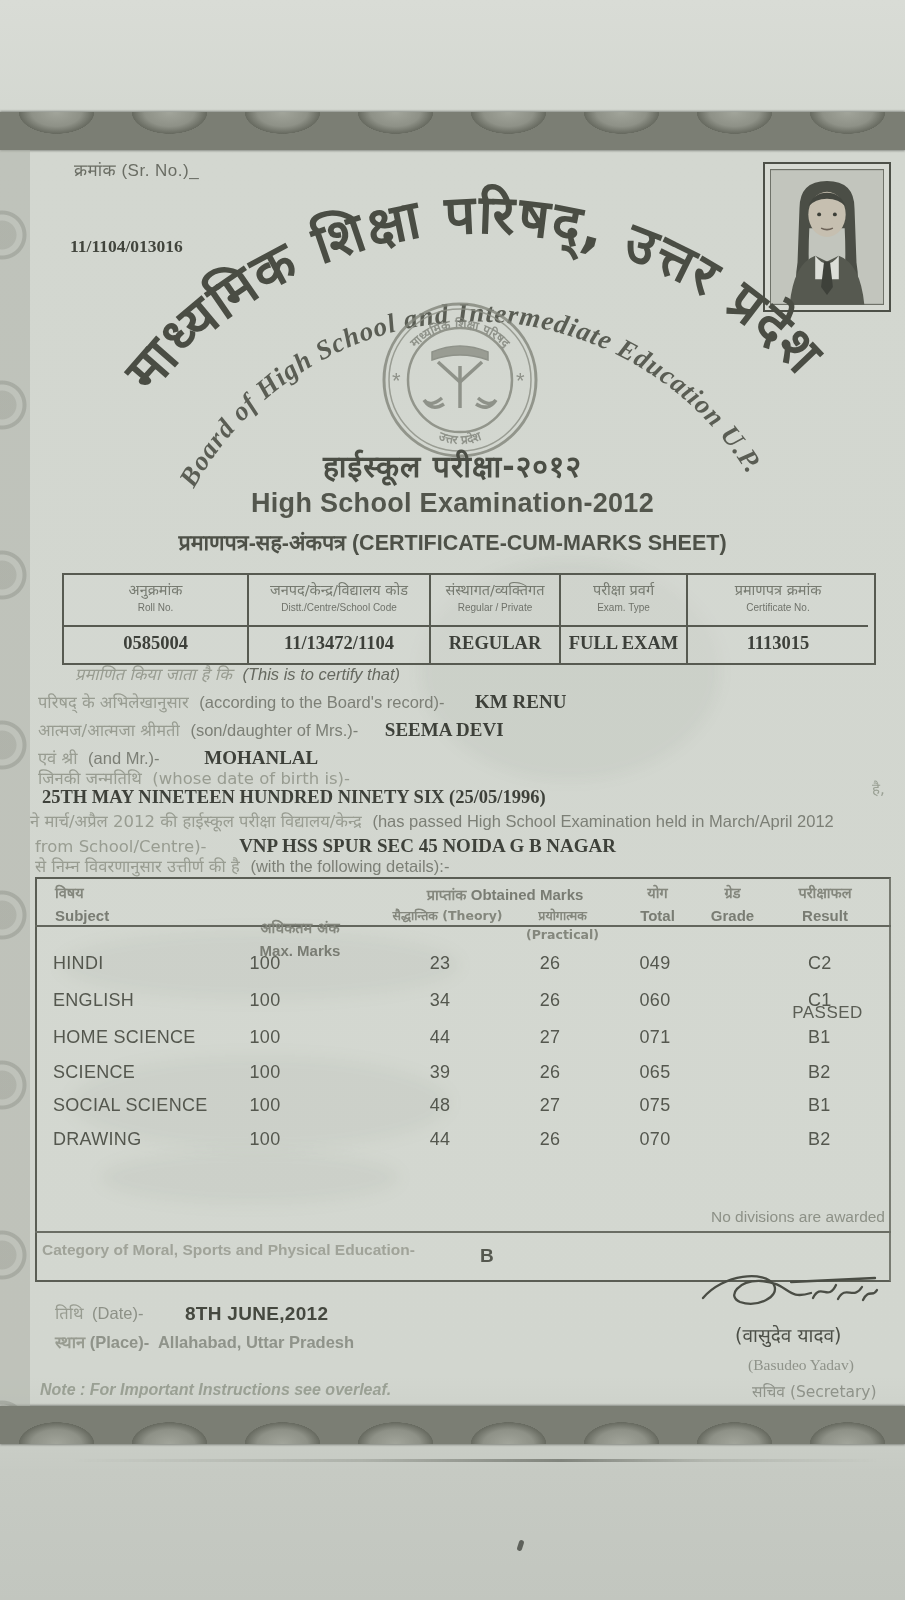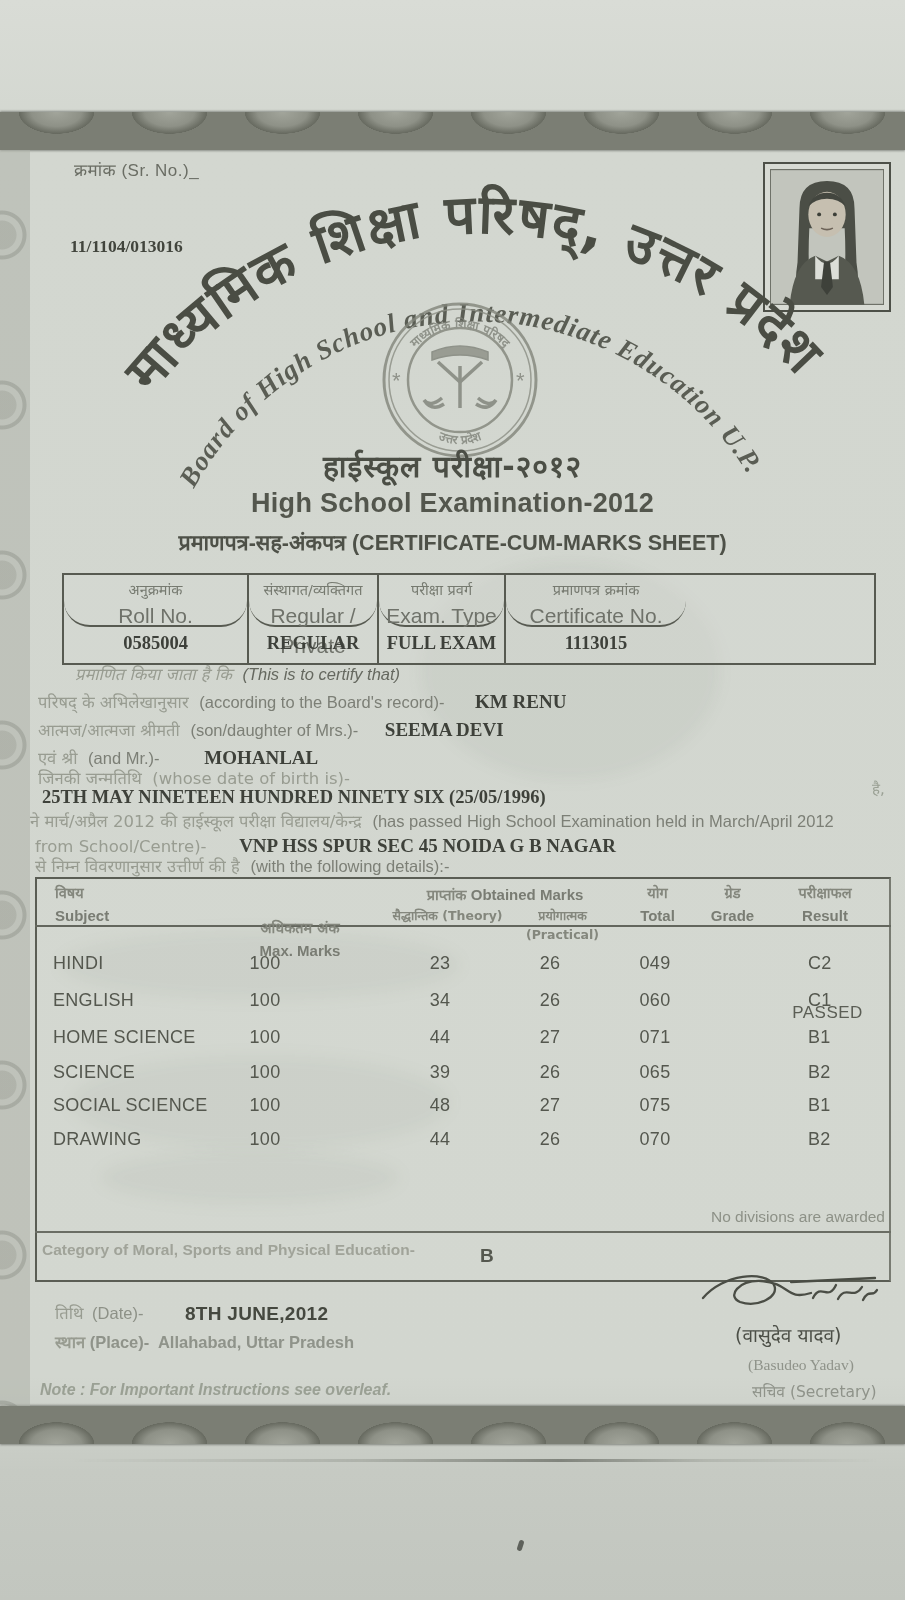--- a/index.html
+++ b/index.html
@@ -28,23 +28,23 @@
   .photo-frame{left:763px;top:162px;width:128px;height:150px;background:#d8dbd4;border:2px solid #4d5048;padding:5px;box-sizing:border-box;}
   .photo-frame svg{display:block;width:100%;height:100%;}
   
   .h-exam-hi{left:0;top:445px;width:905px;text-align:center;font-size:30px;font-weight:bold;color:#4b4e45;letter-spacing:1px;font-family:"DejaVu Sans",sans-serif;}
   .h-exam-en{left:0;top:488px;width:905px;text-align:center;font-size:27px;font-weight:bold;color:#53564d;letter-spacing:.3px;}
   .h-sheet{left:0;top:527px;width:905px;text-align:center;font-size:21.5px;font-weight:bold;color:#4e5148;}
   
   .info-table{left:62px;top:573px;width:810px;height:88px;border:2px solid #575a51;display:flex;box-sizing:content-box;background:rgba(214,218,211,.35);}
   .info-col{border-right:2px solid #575a51;display:flex;flex-direction:column;box-sizing:border-box;}
   .info-col:last-child{border-right:none;}
-  .info-head{height:52px;border-bottom:2px solid #575a51;text-align:center;padding-top:5px;box-sizing:border-box;line-height:1.45;border-radius:26px;}
+  .info-head{height:52px;border-bottom:2px solid #575a51;text-align:center;padding-top:5px;box-sizing:border-box;line-height:1.45;}
   .info-head .hi{font-size:14.5px;color:#767a70;font-family:"DejaVu Sans",sans-serif;}
-  .info-head .en{font-size:21px;color:#6f726a;}
+  .info-head .en{font-size:10px;color:#6f726a;}
   .info-val{flex:1;text-align:center;font-family:"Liberation Serif","DejaVu Serif",serif;font-weight:bold;font-size:18.5px;color:#3d403a;padding-top:6px;}
   
   .line{position:absolute;white-space:nowrap;font-size:16.5px;}
   .hi-faded{color:#989c91;font-family:"DejaVu Sans",sans-serif;}
   .en-mid{color:#7c7f76;}
   .val{font-family:"Liberation Serif","DejaVu Serif",serif;font-weight:bold;color:#3e413a;font-size:19px;}
   .certify-first{font-style:italic;font-weight:normal;}
   .certify-first .en-mid{color:#65685f;}
   
   .marks-box{left:35px;top:877px;width:856px;height:405px;border:2px solid #5a5d54;border-right-color:#787b72;box-sizing:border-box;background:rgba(214,218,211,.25);}
@@ -157,20 +157,27 @@
   <div class="abs h-sheet">प्रमाणपत्र-सह-अंकपत्र (CERTIFICATE-CUM-MARKS SHEET)</div>
 
   <div class="abs info-table">
     <div class="info-col" style="width:185px">
       <div class="info-head">
           <div class="hi">अनुक्रमांक</div>
           <div class="en">Roll No.</div>
         </div>
       <div class="info-val">0585004</div>
     </div>
+    <div class="info-col" style="width:182px">
+      <div class="info-head">
+          <div class="hi">जनपद/केन्द्र/विद्यालय कोड</div>
+          <div class="en">Distt./Centre/School Code</div>
+        </div>
+      <div class="info-val">11/13472/1104</div>
+    </div>
     <div class="info-col" style="width:130px">
       <div class="info-head">
           <div class="hi">संस्थागत/व्यक्तिगत</div>
           <div class="en">Regular / Private</div>
         </div>
       <div class="info-val">REGULAR</div>
     </div>
     <div class="info-col" style="width:127px">
       <div class="info-head">
           <div class="hi">परीक्षा प्रवर्ग</div>

